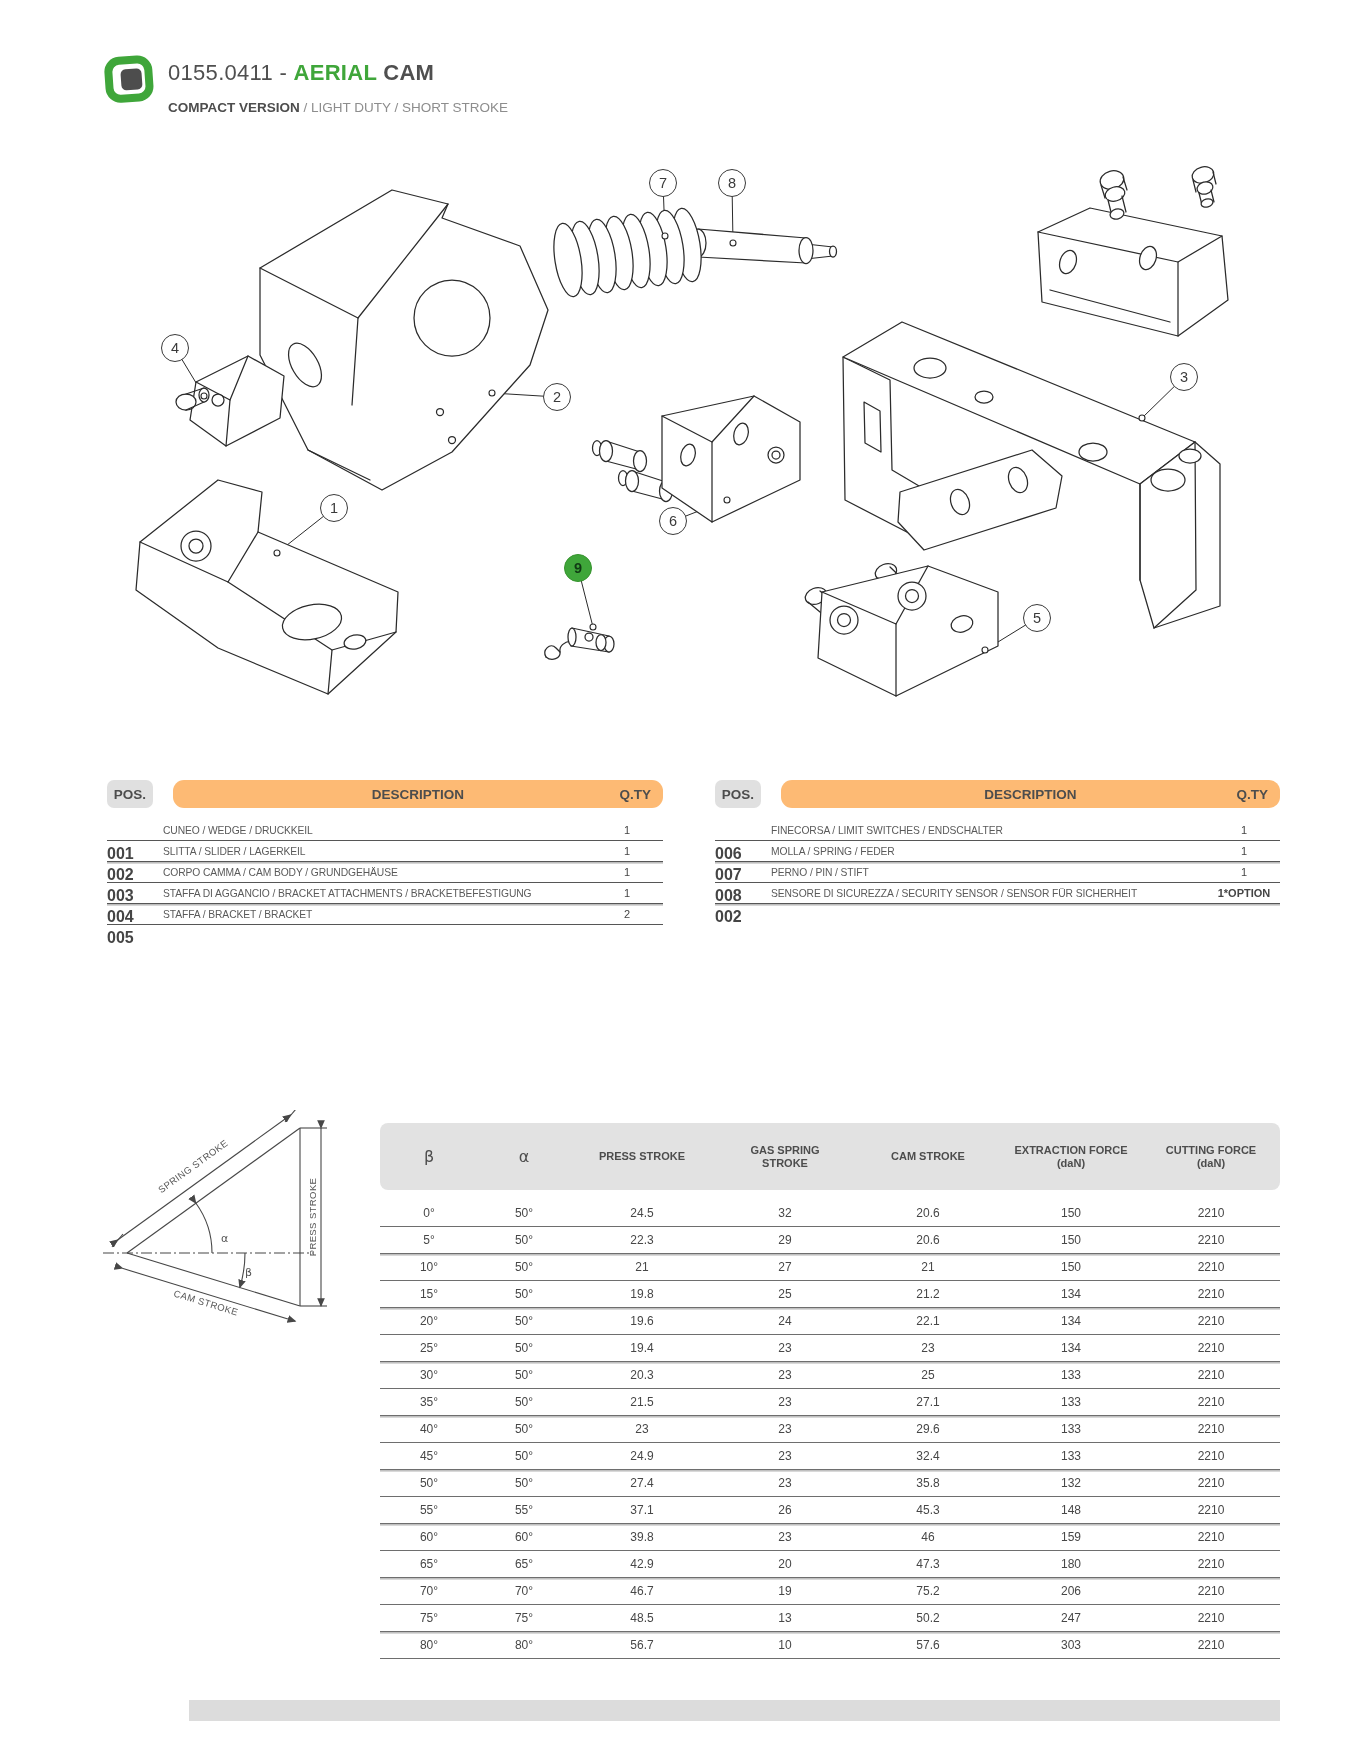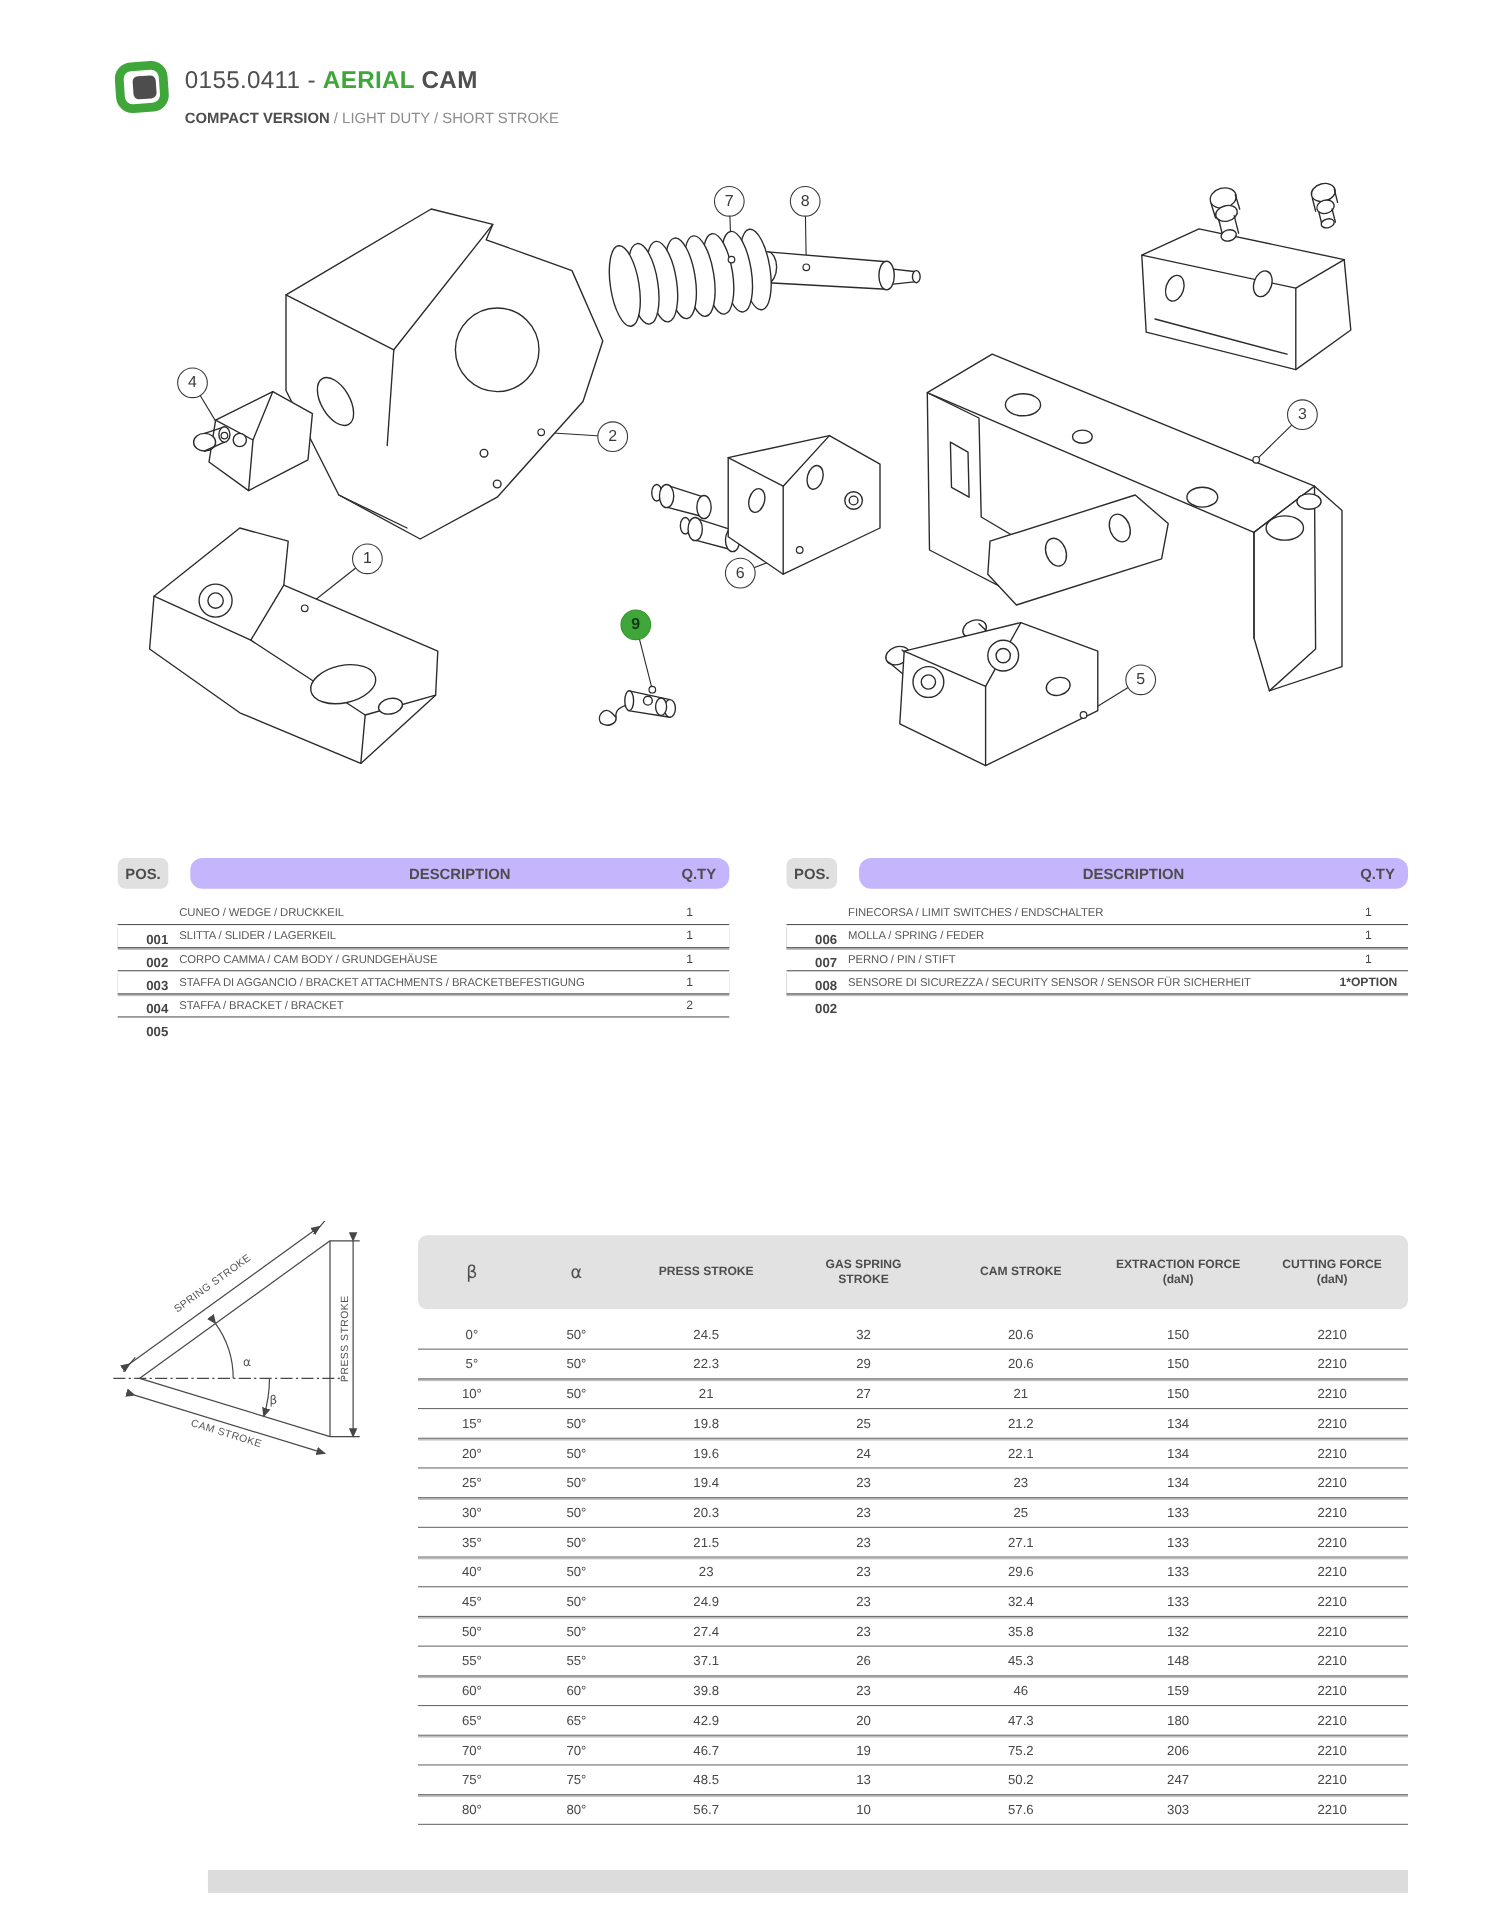--- a/index.html
+++ b/index.html
@@ -22,28 +22,28 @@
   .callout{position:absolute;width:28px;height:28px;box-sizing:border-box;border:1.6px solid #3a3a3a;
            border-radius:50%;background:#fff;display:flex;align-items:center;justify-content:center;
            font-size:14.5px;color:#3a3a3a;z-index:4;}
   .callout.green{background:#3fa63a;border-color:#37942f;color:#103a14;font-weight:700;}
 
   
   .ptable{position:absolute;}
   .phead{display:flex;height:28px;gap:20px;}
   .pos-h{width:46px;background:#e0e0e0;border-radius:7px;display:flex;align-items:center;justify-content:center;
          font-weight:700;font-size:13.5px;color:#4d4d4d;}
-  .band{flex:1;background:#c4b5fd;border-radius:11px;position:relative;display:flex;align-items:center;}
+  .band{flex:1;background:#fdba74;border-radius:11px;position:relative;display:flex;align-items:center;}
   .desc-h{flex:1;text-align:center;font-weight:700;font-size:13.5px;color:#4d4d4d;}
   .qty-h{position:absolute;right:12px;top:0;height:100%;display:flex;align-items:center;
          font-weight:700;font-size:13.5px;color:#4d4d4d;}
   .prows{margin-top:12px;}
   .prow{display:flex;height:20px;align-items:center;border-bottom:1.3px solid #565656;}
   .prow:nth-child(even){box-shadow:0 1.6px 0 #bdbdbd;}
-  .pcell.pos{width:46px;text-align:right;font-weight:700;font-size:12px;color:#454545;margin-top:47px;}
+  .pcell.pos{width:46px;text-align:left;font-weight:700;font-size:16px;color:#454545;margin-top:47px;}
   .pcell.desc{flex:1;padding-left:10px;font-size:10.3px;color:#5a5a5a;letter-spacing:-.1px;}
   .pcell.qty{width:72px;text-align:center;font-size:11px;color:#454545;}
   .pcell.qty.bold{font-weight:700;}
 
   
   .stable{position:absolute;left:380px;top:1123px;width:900px;}
   .shead{display:flex;align-items:center;background:#e2e2e2;border-radius:8px;height:67px;}
   .sc{display:flex;flex-direction:column;justify-content:center;text-align:center;
       font-weight:700;font-size:11px;line-height:13px;color:#4d4d4d;}
   .sc.greek{font-weight:400;font-size:16px;font-family:"DejaVu Sans",sans-serif;color:#4d4d4d;}

